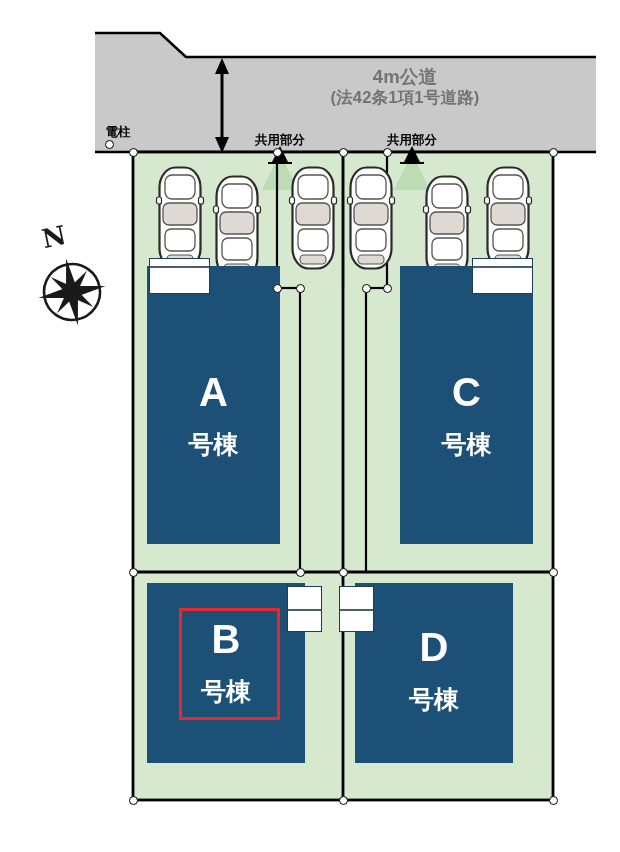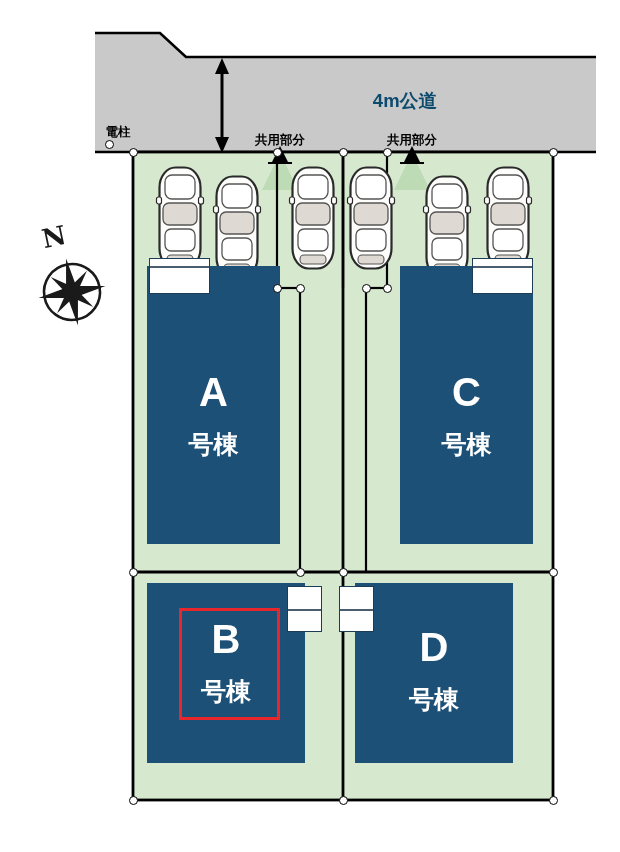--- a/index.html
+++ b/index.html
@@ -7,24 +7,23 @@
        font-family:"Liberation Sans","DejaVu Sans",sans-serif;}
 
   #stage{position:absolute;left:0;top:0;width:620px;height:852px;}
 
   .abs{position:absolute;}
 
   
   .road-poly{position:absolute;left:0;top:0;width:620px;height:852px;}
 
   .road-label{
-    position:absolute;text-align:center;color:#0c4a6e;
+    position:absolute;text-align:center;color:#737373;
     font-weight:bold;line-height:1.18;letter-spacing:0.2px;
     white-space:nowrap;
-    margin-top:24px;
   }
   .road-label .l1{font-size:18.5px;}
   .road-label .l2{font-size:16.5px;}
 
   .small-label{
     position:absolute;font-size:12.5px;font-weight:bold;color:#000;
     white-space:nowrap;text-align:center;
   }
 
   
@@ -66,20 +65,21 @@
 
     <g>
       <line x1="222" y1="66" x2="222" y2="145" stroke="#000000" stroke-width="3"></line>
       <polygon points="222,58 215,74 229,74" fill="#000000"></polygon>
       <polygon points="222,153 215,137 229,137" fill="#000000"></polygon>
     </g>
   </svg>
 
   <div class="road-label" style="left:240px;top:66px;width:330px;">
     <span class="l1">4m公道</span><br>
+    <span class="l2">(法42条1項1号道路)</span>
   </div>
 
   <div class="small-label" style="left:96px;top:124px;width:44px;">電柱</div>
   <div class="node" style="left:105px;top:140px;"></div>
 
   <div class="small-label" style="left:249px;top:132px;width:62px;">共用部分</div>
   <div class="small-label" style="left:381px;top:132px;width:62px;">共用部分</div>
 
   <svg class="abs" style="left:0;top:0;" viewBox="0 0 620 852" width="620" height="852">
 

